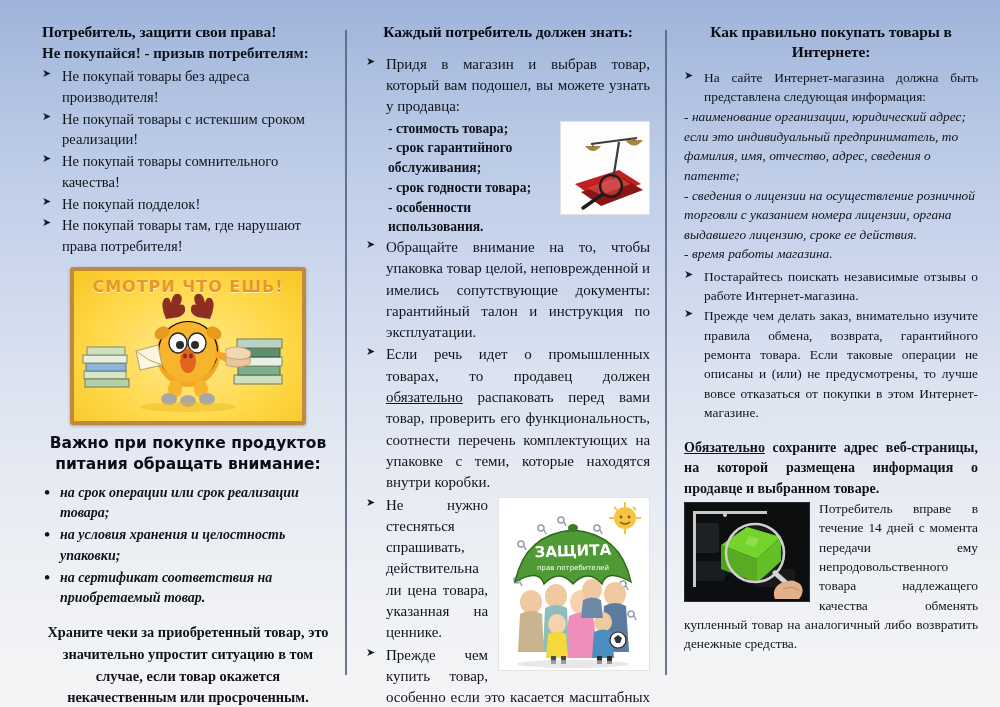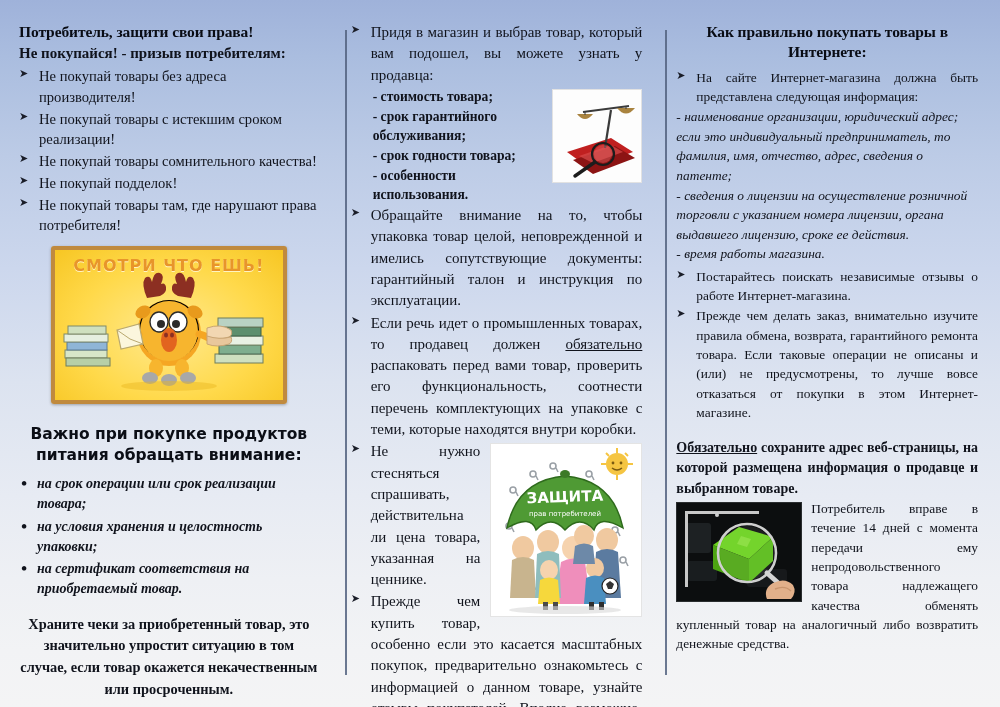--- a/index.html
+++ b/index.html
@@ -24,21 +24,21 @@
         #f4f4f5 100%);
     color: #10131c;
   }
 
   #sheet {
     position: relative;
     width: 1000px;
     height: 707px;
     box-sizing: border-box;
     display: flex;
-    padding: 22px 10px 10px 1px;
+    padding: 22px 10px 10px 24px;
   }
 
   .column {
     position: relative;
     box-sizing: border-box;
   }
   .col-left   { width: 332px; padding: 0 14px 0 18px; }
   .col-mid    { width: 326px; padding: 0 16px 0 18px; }
   .col-right  { width: 332px; padding: 0 12px 0 18px; }
 
@@ -108,21 +108,21 @@
     font-size: 17px;
   }
 
   
   .lc-item {
     font-size: 14.6px;
     line-height: 1.42;
   }
 
   .poster {
-    margin: 10px auto 20px auto;
+    margin: 10px auto 8px auto;
     width: 228px;
     height: 150px;
     border: 4px solid #c08a3e;
     border-radius: 3px;
     background: radial-gradient(ellipse at 50% 55%, #ffe98f 0%, #ffd94a 58%, #f7c623 100%);
     position: relative;
     overflow: hidden;
     box-shadow: 0 1px 3px rgba(0,0,0,.3);
   }
   .poster-caption {
@@ -314,20 +314,21 @@
       <li class="bullet-item">на срок  операции или срок реализации товара;</li>
       <li class="bullet-item">на условия хранения и целостность упаковки;</li>
       <li class="bullet-item">на сертификат соответствия на приобретаемый товар.</li>
     </ul>
 
     <div class="closing-note">Храните чеки за приобретенный товар, это значительно упростит ситуацию в том случае, если товар окажется некачественным или просроченным.</div>
   </div>
 
   <div class="column col-mid">
 
+    <h2 class="col-title" style="margin-bottom:12px;">Каждый потребитель должен знать:</h2>
 
     <div class="arrow-item mc-para">Придя в магазин и выбрав товар, который вам подошел, вы можете узнать у продавца:</div>
 
     <div class="clearfix">
 
       <div class="img-scales">
         <svg width="88" height="92" viewBox="0 0 88 92">
           <rect x="0" y="0" width="88" height="92" fill="#fdfdfd"></rect>
 
           <polygon points="14,62 58,48 80,62 36,78" fill="#c02020"></polygon>

